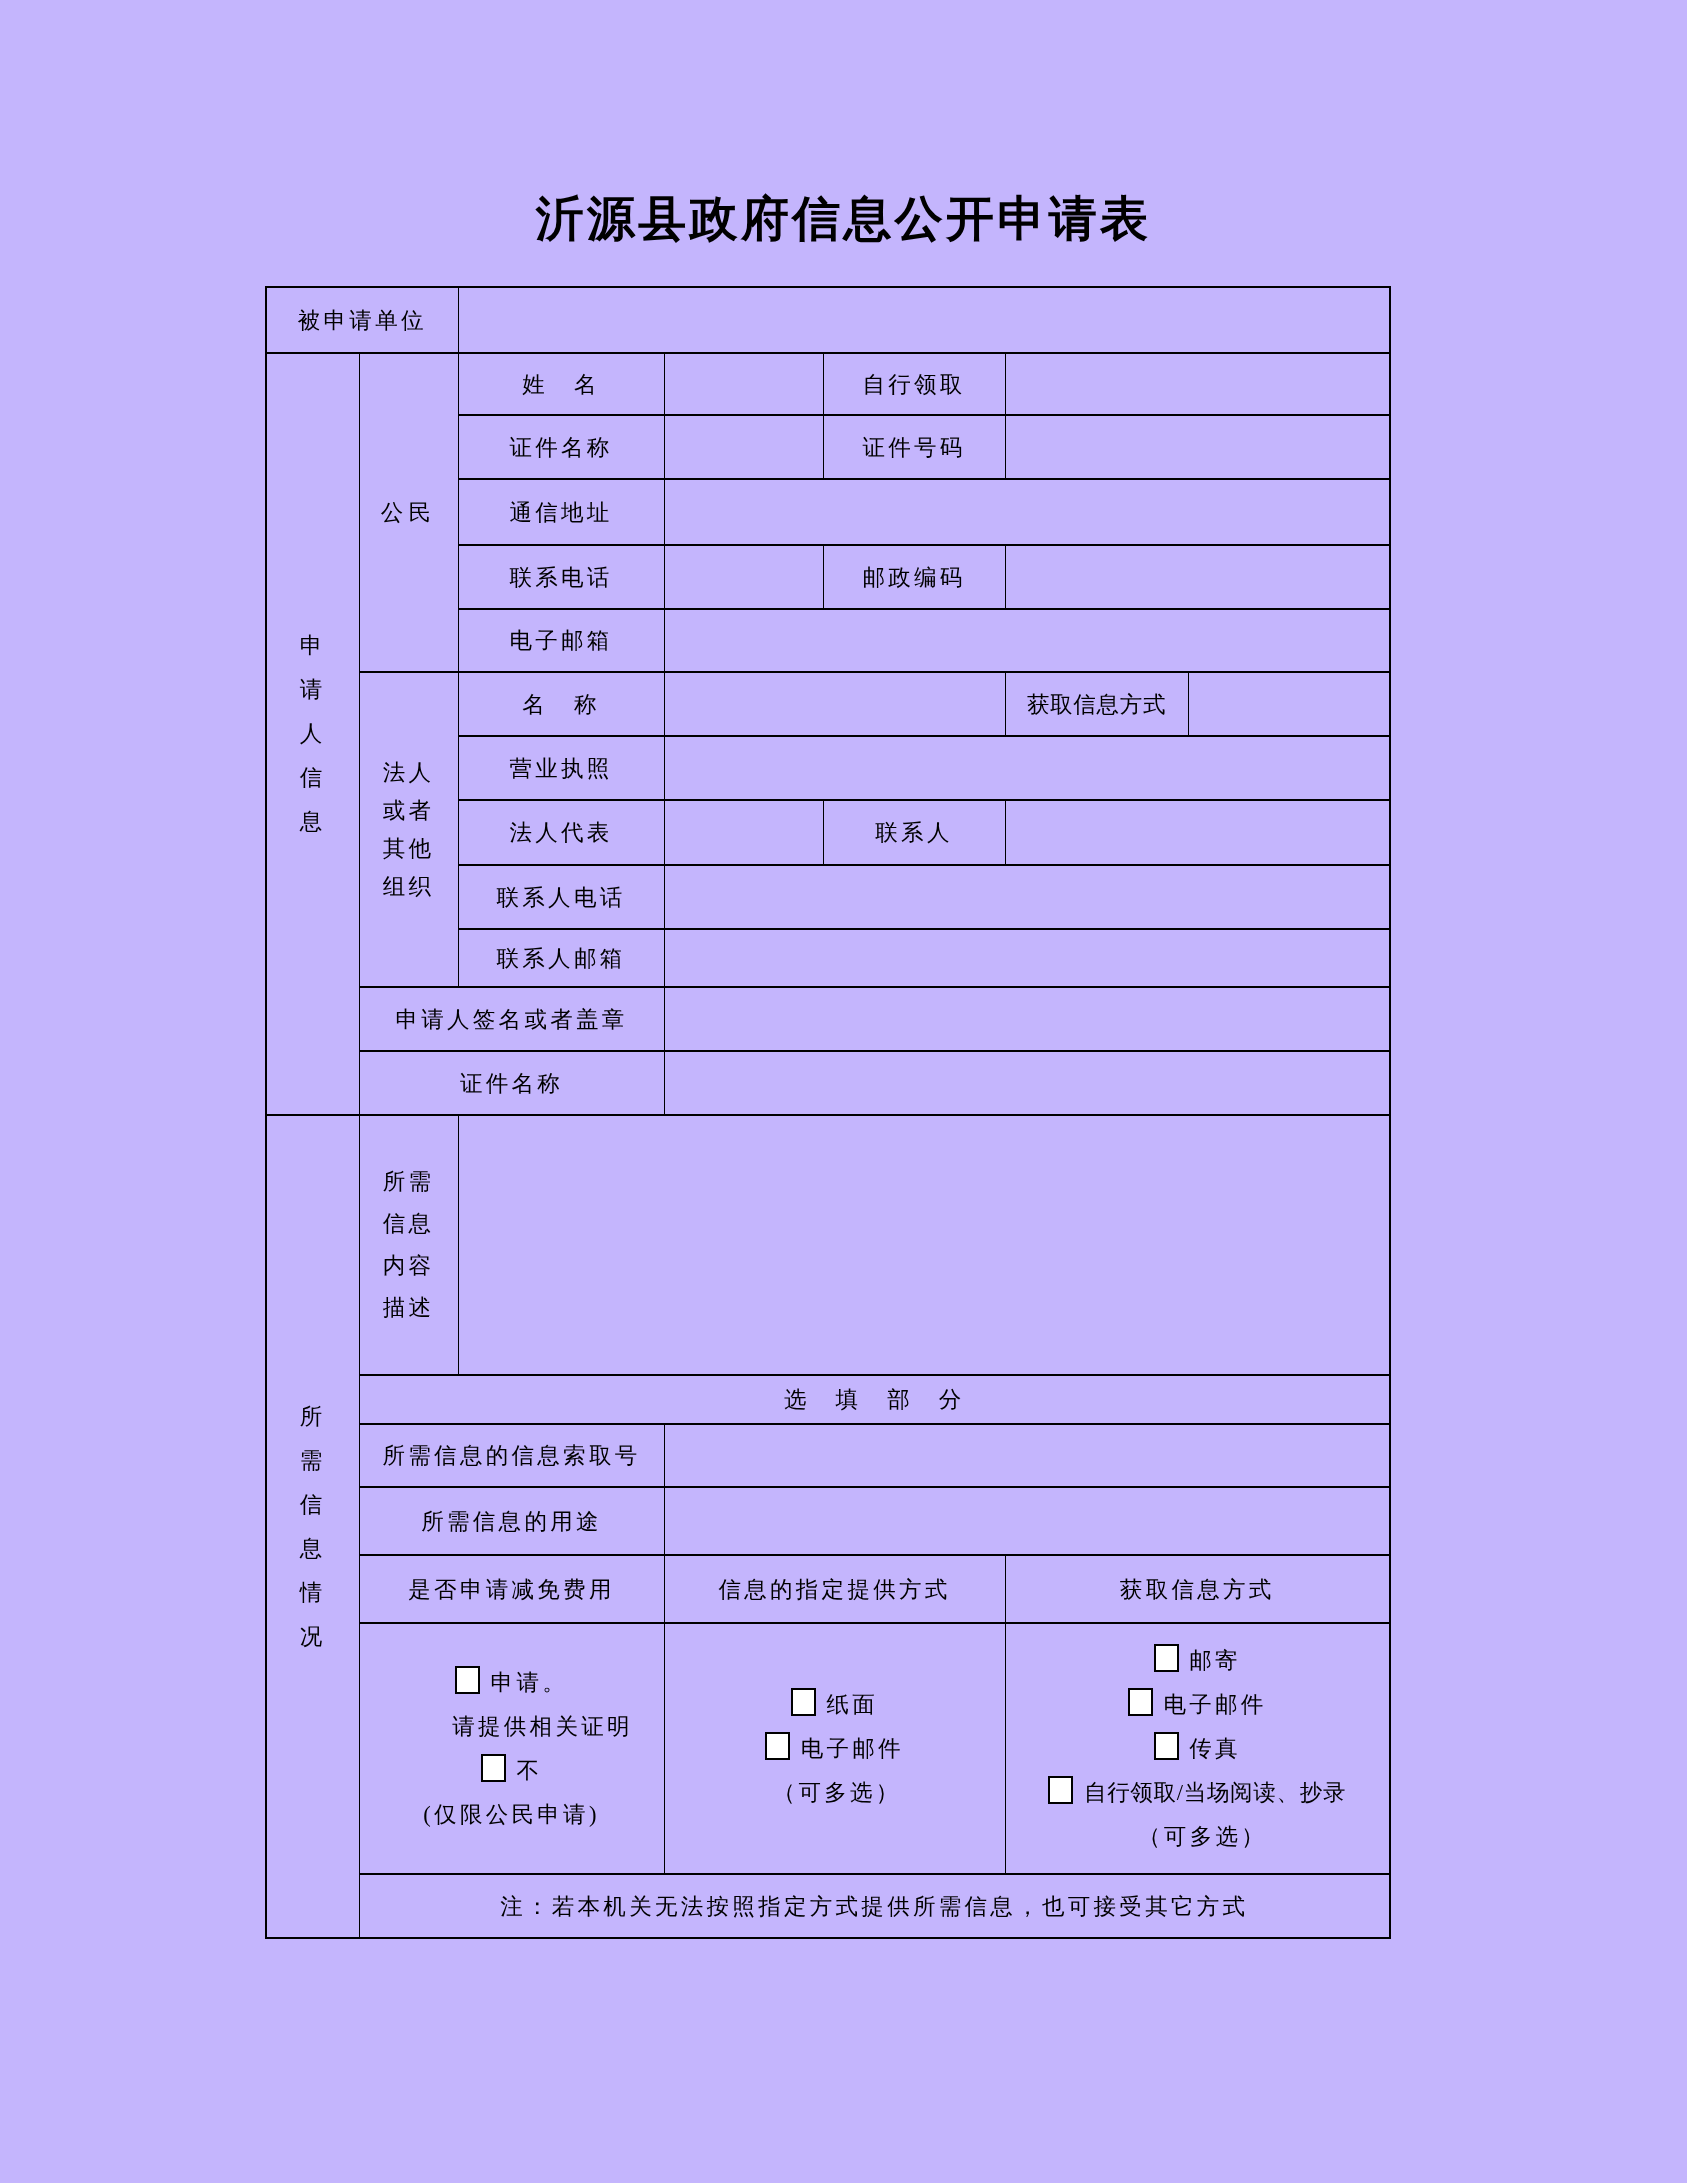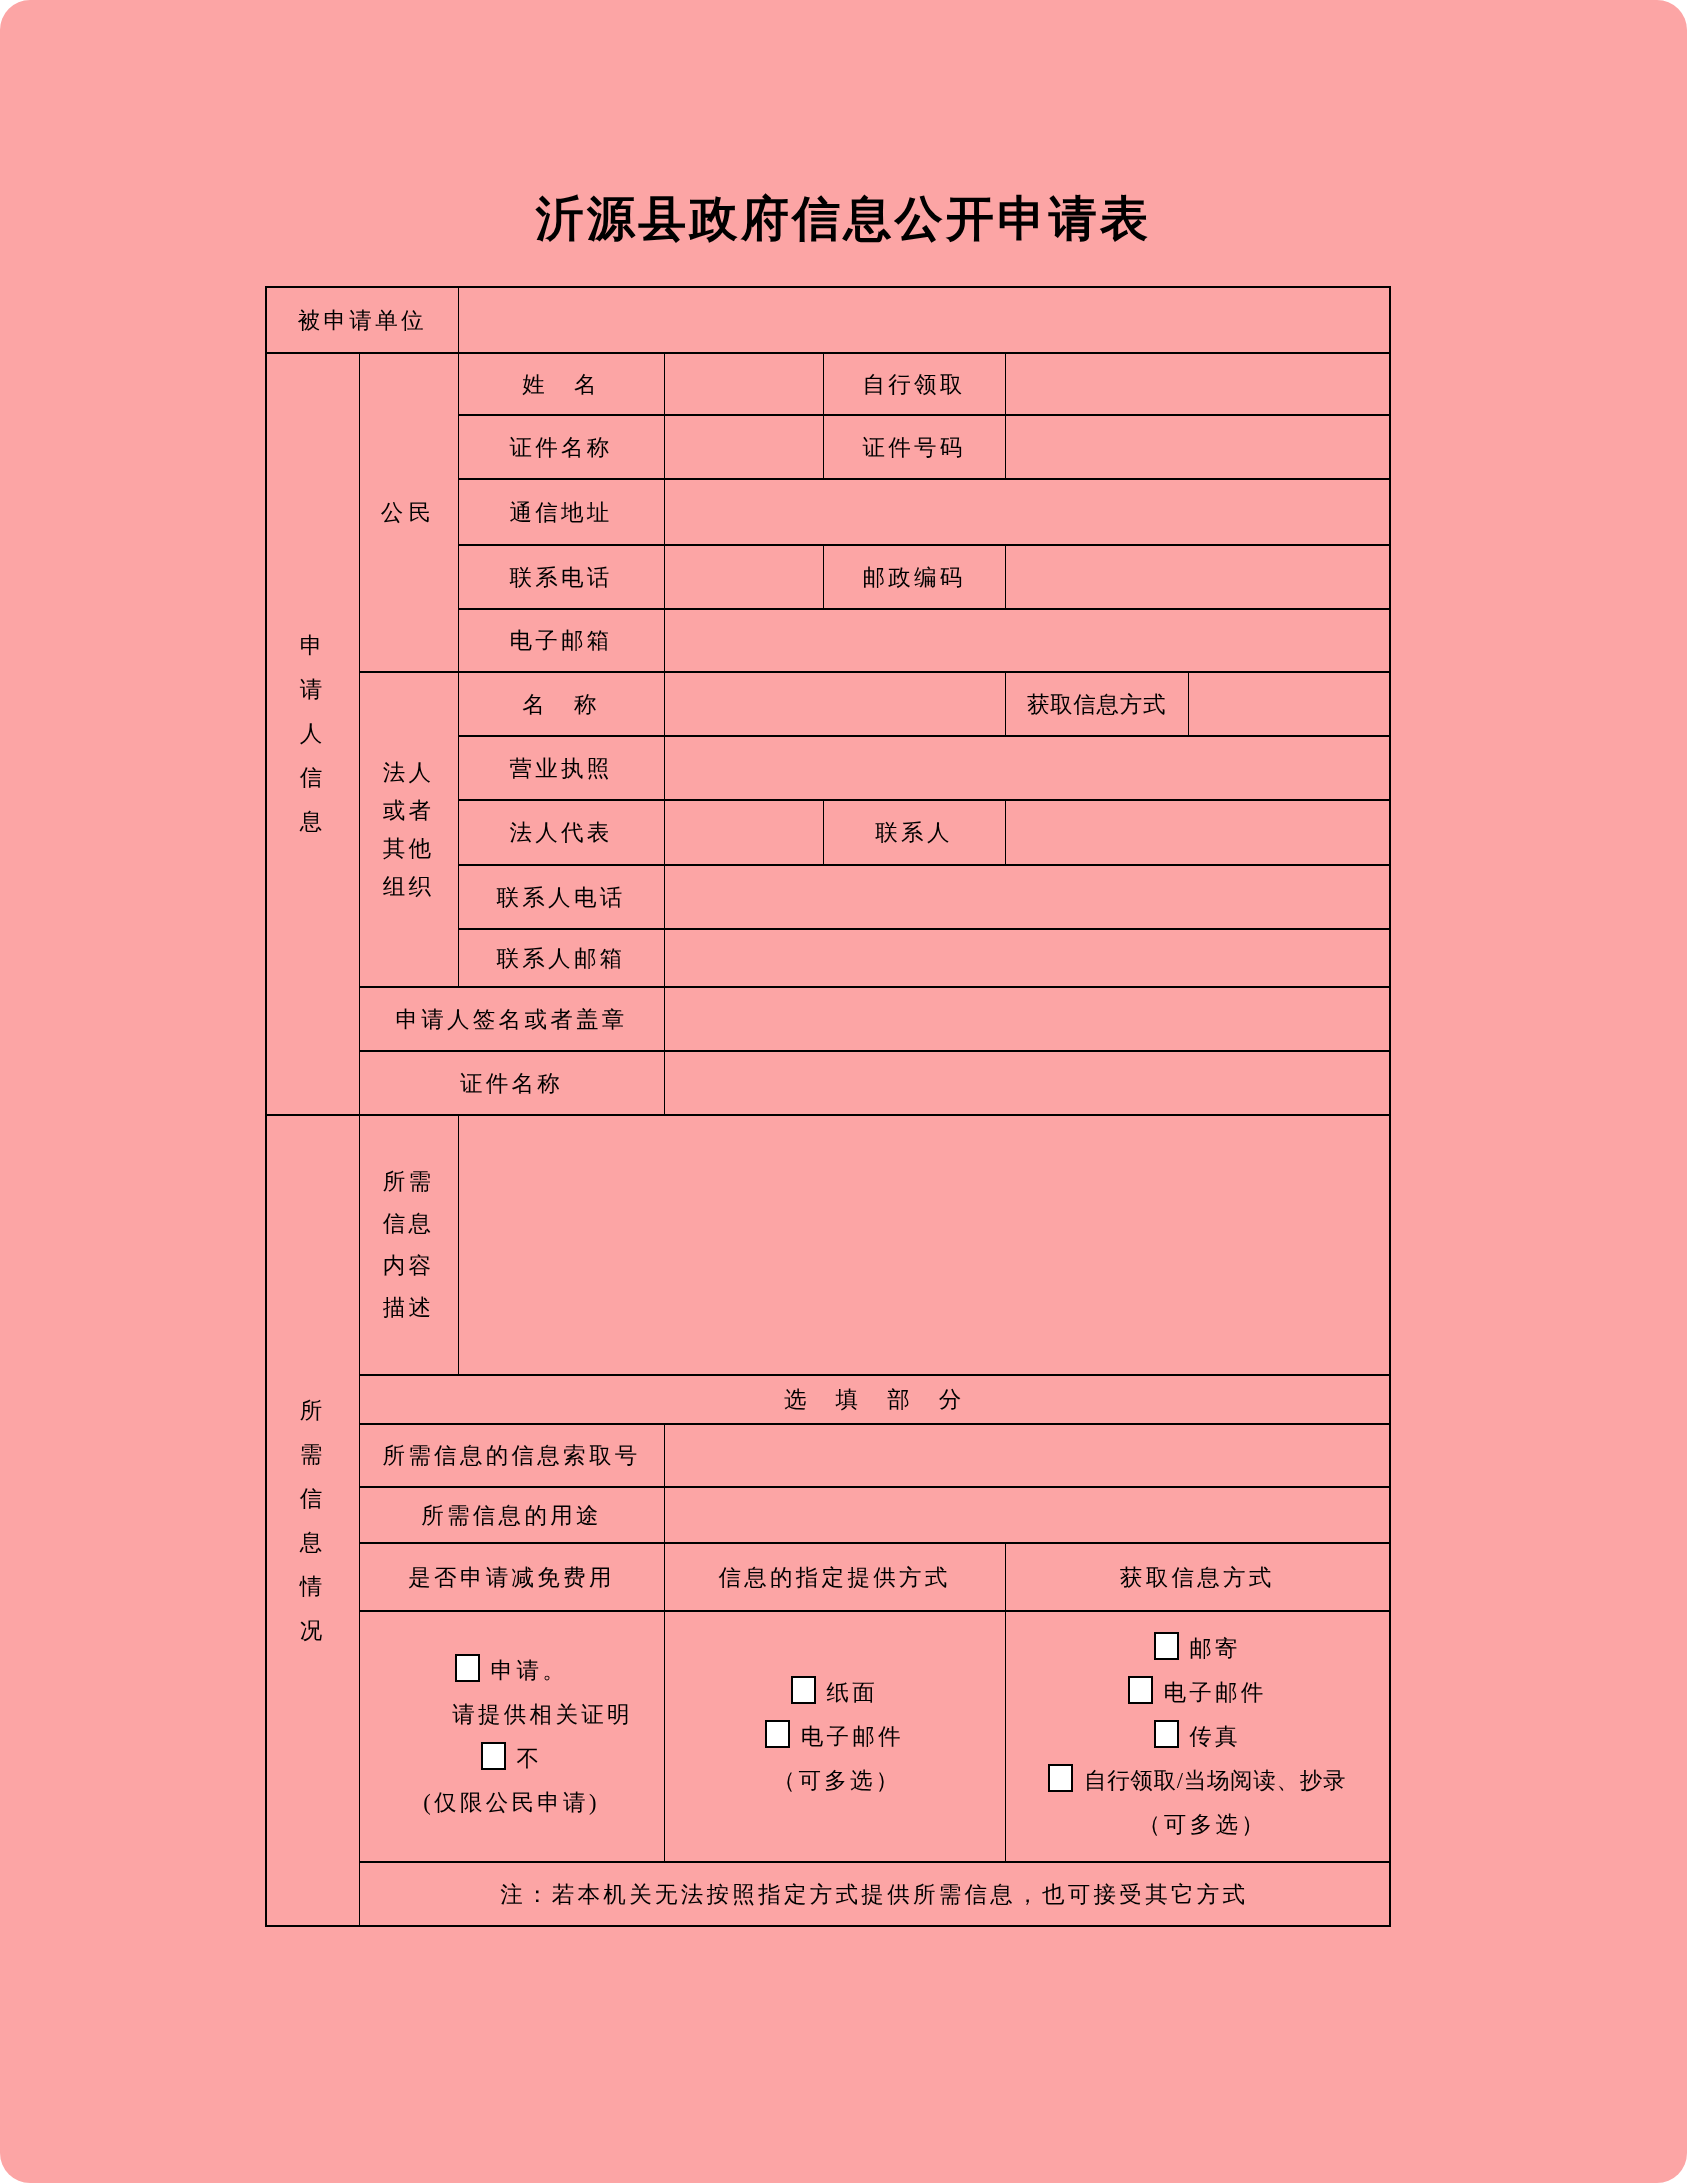--- a/index.html
+++ b/index.html
@@ -1,22 +1,21 @@
 <!DOCTYPE html>
 <html style="font-size:10.6px"><head>
 <meta charset="utf-8">
 <style>
   html,body { margin:0; padding:0; background:#ffffff; }
   .page {
     position:relative;
     width:1687px; height:2183px;
-    background:#fca5a5;
+    background:#c4b5fd;
     color:#000;
     font-family:"Liberation Serif","DejaVu Serif",serif;
-    border-radius:30px;
   }
   .title {
     position:absolute;
     top:191px; left:0; width:1687px;
     text-align:center;
     font-size:48px; line-height:56px;
     font-weight:bold;
     letter-spacing:3.3px;
     white-space:nowrap;
   }
@@ -192,21 +191,21 @@
 
     <tr style="height:49px">
       <td colspan="6" class="optional-title">选　填　部　分</td>
     </tr>
 
     <tr style="height:63px">
       <td colspan="2">所需信息的信息索取号</td>
       <td colspan="4"></td>
     </tr>
 
-    <tr style="height:56px">
+    <tr style="height:68px">
       <td colspan="2">所需信息的用途</td>
       <td colspan="4"></td>
     </tr>
 
     <tr style="height:68px">
       <td colspan="2">是否申请减免费用</td>
       <td colspan="2">信息的指定提供方式</td>
       <td colspan="2">获取信息方式</td>
     </tr>
 

